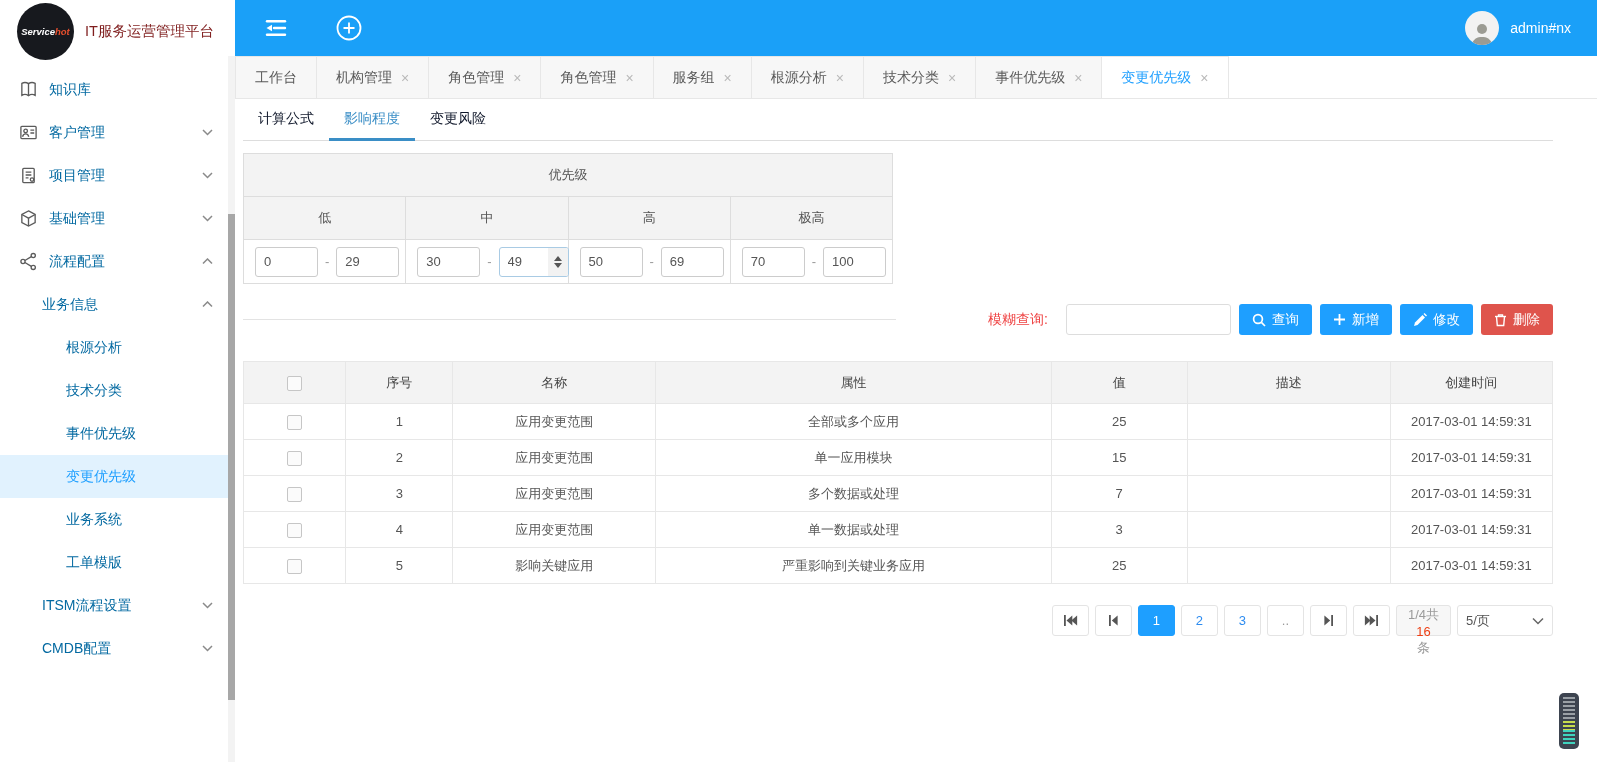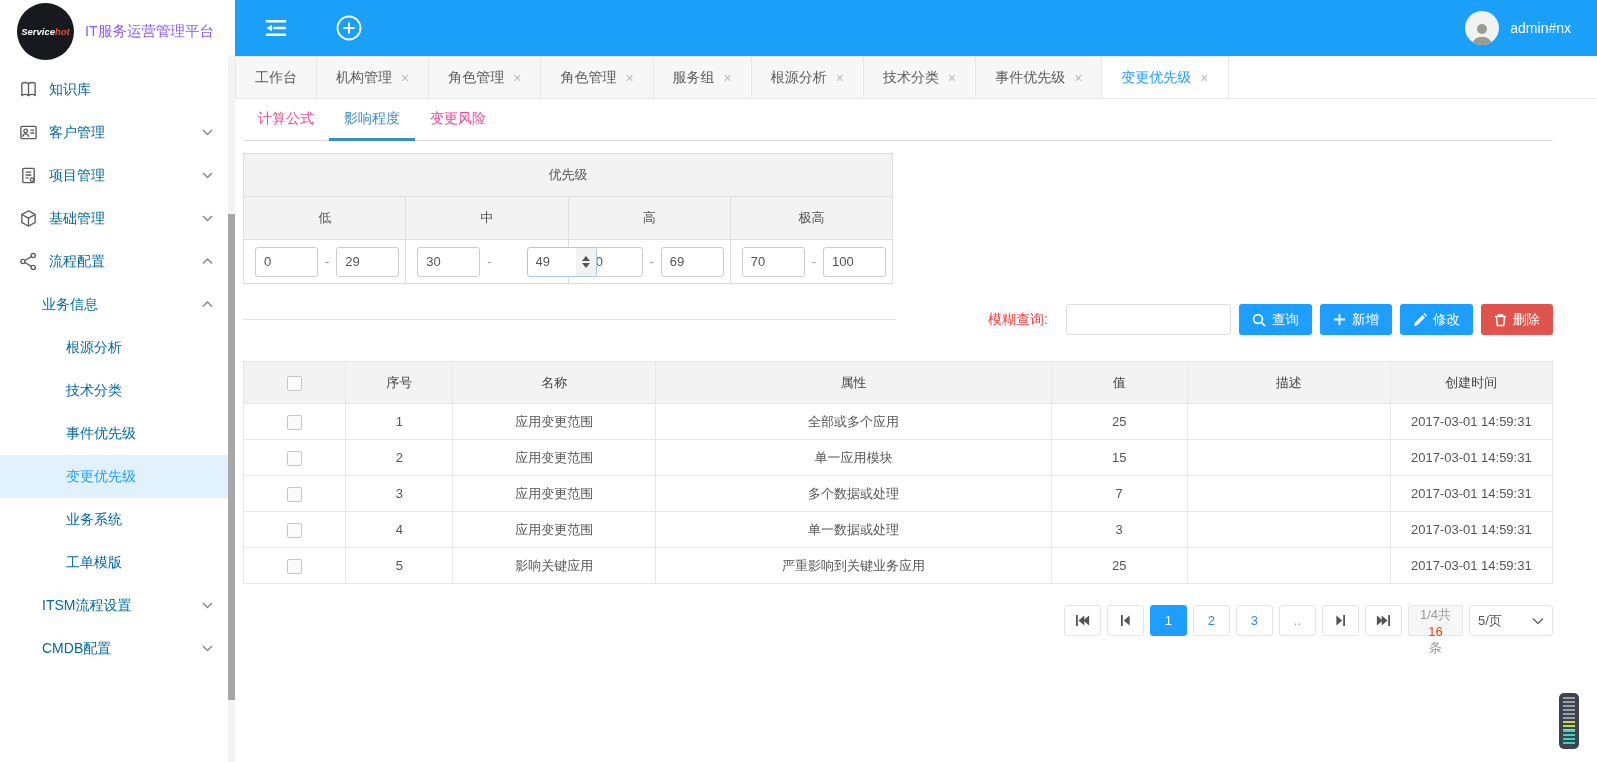--- a/index.html
+++ b/index.html
@@ -7,21 +7,21 @@
     font-family:"Liberation Sans","DejaVu Sans",sans-serif; }
   .app { display:flex; width:100%; height:100%; }
 
   
   .sidebar { width:235px; flex-shrink:0; background:#fff; position:relative; height:100%; }
   .logo-row { height:62px; display:flex; align-items:center; padding-left:17px; gap:11px; }
   .logo-circle { width:57px; height:57px; border-radius:50%; background:#17191e; color:#fff;
     display:flex; align-items:center; justify-content:center; font-size:9.5px; font-weight:bold;
     font-style:italic; letter-spacing:0; flex-shrink:0; }
   .logo-circle .hot { color:#e8502e; }
-  .app-title { font-size:14.5px; color:#8b5cf6; }
+  .app-title { font-size:14.5px; color:#7f1d1d; }
   .nav { padding-top:6px; }
   .nav-item { height:43px; display:flex; align-items:center; padding:0 22px 0 19px;
     font-size:14px; color:#0369a1; cursor:pointer; }
   .nav-item .mi { width:19px; height:19px; margin-right:11px; flex-shrink:0; }
   .nav-item .chev { margin-left:auto; }
   .nav-item.l2 { padding-left:42px; }
   .nav-item.l3 { padding-left:66px; }
   .nav-item.active { background:#e1f2fe; color:#1E9FFF; box-shadow:inset -3px 0 0 #1E9FFF; }
   .sb-scroll { position:absolute; top:56px; right:0; bottom:0; width:7px; background:#f3f3f3; }
   .sb-thumb { position:absolute; top:158px; left:0; width:7px; height:486px; background:#a7a7a7; }
@@ -41,35 +41,35 @@
   .tabstrip { height:43px; display:flex; border-bottom:1px solid #e7e7e7; background:#fff; flex-shrink:0; }
   .tab { display:flex; align-items:center; padding:0 19px; font-size:14px; color:#5a5a5a;
     background:#f7f7f7; border:1px solid #e7e7e7; border-bottom:none; border-left:none; cursor:pointer; }
   .tab:first-child { border-left:1px solid #e7e7e7; }
   .tab .close { margin-left:9px; color:#b9b9b9; font-size:14px; }
   .tab.active { background:#fff; color:#1E9FFF; }
 
   
   .content { flex:1; padding:0 44px 0 8px; position:relative; }
   .subtabs { display:flex; border-bottom:1px solid #ddd; height:42px; align-items:stretch; margin-top:0; }
-  .subtab { padding:0 15px; display:flex; align-items:center; font-size:14px; color:#ec4899;
+  .subtab { padding:0 15px; display:flex; align-items:center; font-size:14px; color:#0f172a;
     cursor:pointer; border-bottom:3px solid transparent; margin-bottom:-1px; }
   .subtab.active { color:#3a8ec6; border-bottom-color:#3a8ec6; }
 
   
   .ptable { border-collapse:collapse; margin-top:12px; width:650px; table-layout:fixed; }
   .ptable td { border:1px solid #ddd; text-align:center; font-size:13px; color:#555; }
   .ptable .phead { background:#f3f3f3; height:43px; }
   .ptable .pinput-row td { height:44px; background:#fff; }
   .rangebox { display:flex; align-items:center; justify-content:flex-start; padding:0 11px; gap:7px; }
   .rng { width:63px; height:30px; border:1px solid #ccc; border-radius:3px; padding:0 8px;
     font-size:13px; color:#555; outline:none; font-family:inherit; }
   .dash { color:#999; }
   .spinwrap { position:relative; display:flex; }
-  .spinwrap .rng { border-color:#a9cbe4; width:70px; padding-right:24px;margin-left:28px; }
+  .spinwrap .rng { border-color:#a9cbe4; width:70px; padding-right:24px; }
   .spinner { position:absolute; right:1px; top:1px; bottom:1px; width:20px; background:#f2f2f2;
     display:flex; flex-direction:column; align-items:center; justify-content:center; gap:2px;
     border-radius:0 2px 2px 0; cursor:pointer; }
   .spinner span { width:0; height:0; border-left:4px solid transparent; border-right:4px solid transparent; }
   .spin-up { border-bottom:5px solid #555; }
   .spin-down { border-top:5px solid #555; }
 
   
   .search-row { margin-top:19px; height:33px; display:flex; align-items:center;
     justify-content:flex-end; gap:8px; position:relative; }
@@ -98,21 +98,21 @@
   .pager { margin-top:21px; display:flex; justify-content:flex-end; align-items:center; gap:6px; }
   .pbtn { min-width:37px; height:31px; border:1px solid #e4e4e4; border-radius:3px; background:#fff;
     display:inline-flex; align-items:center; justify-content:center; font-size:13px;
     color:#2d8cf0; cursor:pointer; padding:0 8px; }
   .pbtn.nav { color:#555; }
   .pbtn.active { background:#1E9FFF; border-color:#1E9FFF; color:#fff; }
   .pbtn.dots { color:#9a9a9a; }
   .pinfo { height:31px; border:1px solid #e4e4e4; border-radius:3px; background:#f7f7f7;
     display:inline-flex; align-items:center; padding:0 11px; font-size:13px; color:#9a9a9a;flex-direction:column; }
   .pinfo .red { color:#ed3f14; }
-  .psel { width:84px; height:31px; border:1px solid #e4e4e4; border-radius:3px; background:#fff;
+  .psel { width:96px; height:31px; border:1px solid #e4e4e4; border-radius:3px; background:#fff;
     display:inline-flex; align-items:center; justify-content:space-between; padding:0 8px;
     font-size:13px; color:#555; cursor:pointer; }
 
   
   .perf { position:absolute; right:18px; bottom:13px; width:20px; height:56px; background:#3d4450;
     border-radius:5px; padding:4px 4px; display:flex; flex-direction:column; }
   .perf .seg { width:100%; }
   .perf .seg.gray { height:24px; background:repeating-linear-gradient(to bottom,#9aa0a6 0 2px,transparent 2px 4px); }
   .perf .seg.lime { height:10px; background:repeating-linear-gradient(to bottom,#c7dc4d 0 2px,transparent 2px 4px); }
   .perf .seg.teal { height:15px; background:repeating-linear-gradient(to bottom,#3fd3be 0 2px,transparent 2px 4px); }

